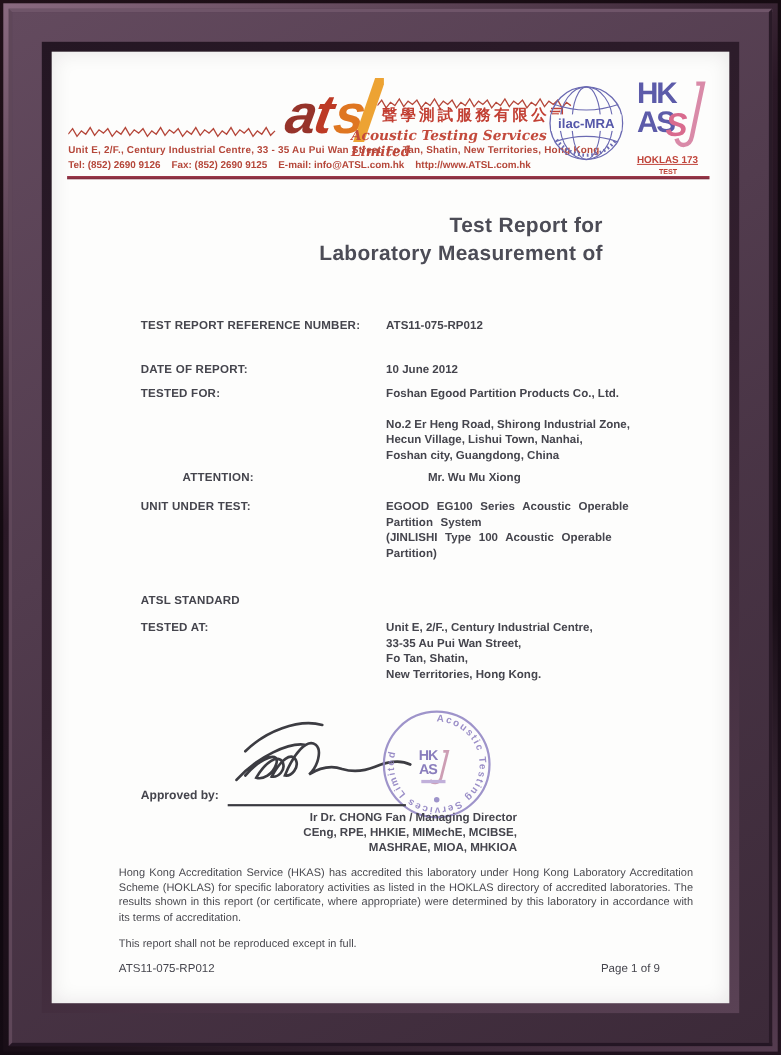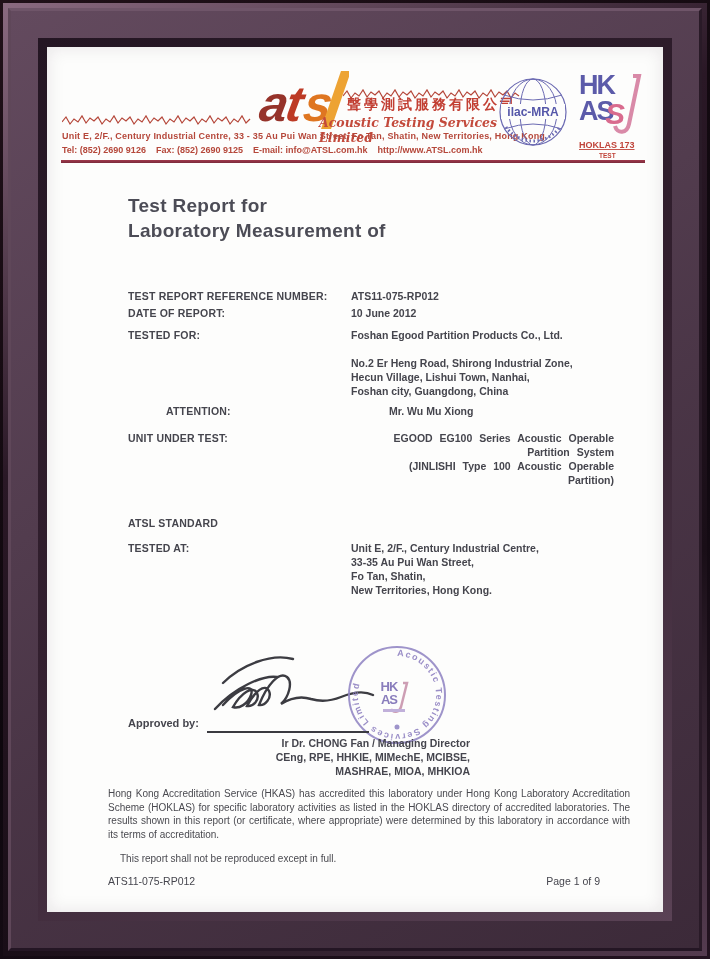--- a/index.html
+++ b/index.html
@@ -16,41 +16,41 @@
                  box-shadow:inset 0 0 18px rgba(40,20,40,0.10); }
 
   .abs { position:absolute; }
   .addr1 { left:15px; top:84px; width:560px; font-size:9px; font-weight:bold; color:#b5473a; letter-spacing:0.2px; }
   .addr2 { left:15px; top:98px; width:560px; font-size:9px; font-weight:bold; color:#b5473a; white-space:pre-wrap; }
   .hdr-rule { left:14px; top:113px; width:584px; height:3px; background:linear-gradient(#a03a4c,#7b2a3b); }
   .cn-line { left:300px; top:49px; width:180px; font-size:14px; font-weight:bold; color:#c23f33; letter-spacing:3px; }
   .en-line { left:272px; top:68px; width:200px; font-size:12.5px; font-weight:bold; font-style:italic; font-family:"DejaVu Serif", serif; color:#c34a3c; }
 
   
-  .title { left:81px; top:146px; width:420px; font-size:19px; font-weight:bold; color:#4c4c56; line-height:25px; letter-spacing:0.3px; }
+  .title { left:81px; top:146px; width:420px; font-size:19px; font-weight:bold; color:#4c4c56; line-height:25px; letter-spacing:0.3px;text-align:right; }
 
   
   .details { left:81px; top:242px; width:486px; color:#45454d; }
   .row { display:flex; }
   .lbl { width:223px; flex:0 0 223px; font-size:10.5px; font-weight:bold; line-height:14px; letter-spacing:0.2px; }
   .val { flex:1; font-size:10.5px; font-weight:bold; line-height:14px; white-space:pre-line; }
-  .val.wide { word-spacing:4px;text-align:right; }
-  .mb14{margin-bottom:3px;} .mb8{margin-bottom:8px;} .mb6{margin-bottom:6px;}
+  .val.wide { word-spacing:4px; }
+  .mb14{margin-bottom:26px;} .mb8{margin-bottom:8px;} .mb6{margin-bottom:6px;}
   .mb13{margin-bottom:13px;margin-left:38px;} .mb29{margin-bottom:29px;} .mb11{margin-bottom:11px;}
 
   
   .approved { left:81px; top:670px; font-size:11px; font-weight:bold; color:#45454d; }
   .sig-svg { left:158px; top:600px; }
   .stamp-svg { left:298px; top:596px; opacity:0.88; }
   .sig-line { left:160px; top:684px; width:162px; height:2px; background:#3a3a40; }
   .signer { left:163px; top:689px; width:260px; font-size:10.5px; font-weight:bold; color:#45454d; line-height:14px; white-space:pre-line;text-align:right; }
 
   
   .acc-para { left:61px; top:740px; width:522px; font-size:10px; color:#4a4a50; line-height:13.5px; text-align:justify; }
-  .repro { left:61px; top:806px; width:400px; font-size:10px; color:#4a4a50;margin-left:12px; }
+  .repro { left:61px; top:806px; width:400px; font-size:10px; color:#4a4a50; }
   .foot-row { left:61px; top:828px; width:492px; display:flex; justify-content:space-between; font-size:10.5px; color:#46464e; }
 
   svg text { font-family:"Liberation Sans", sans-serif; }
 </style>
 </head>
 <body>
 
 <div class="stage">
   <div class="frame-outer"></div>
   <div class="frame-edge"></div>

